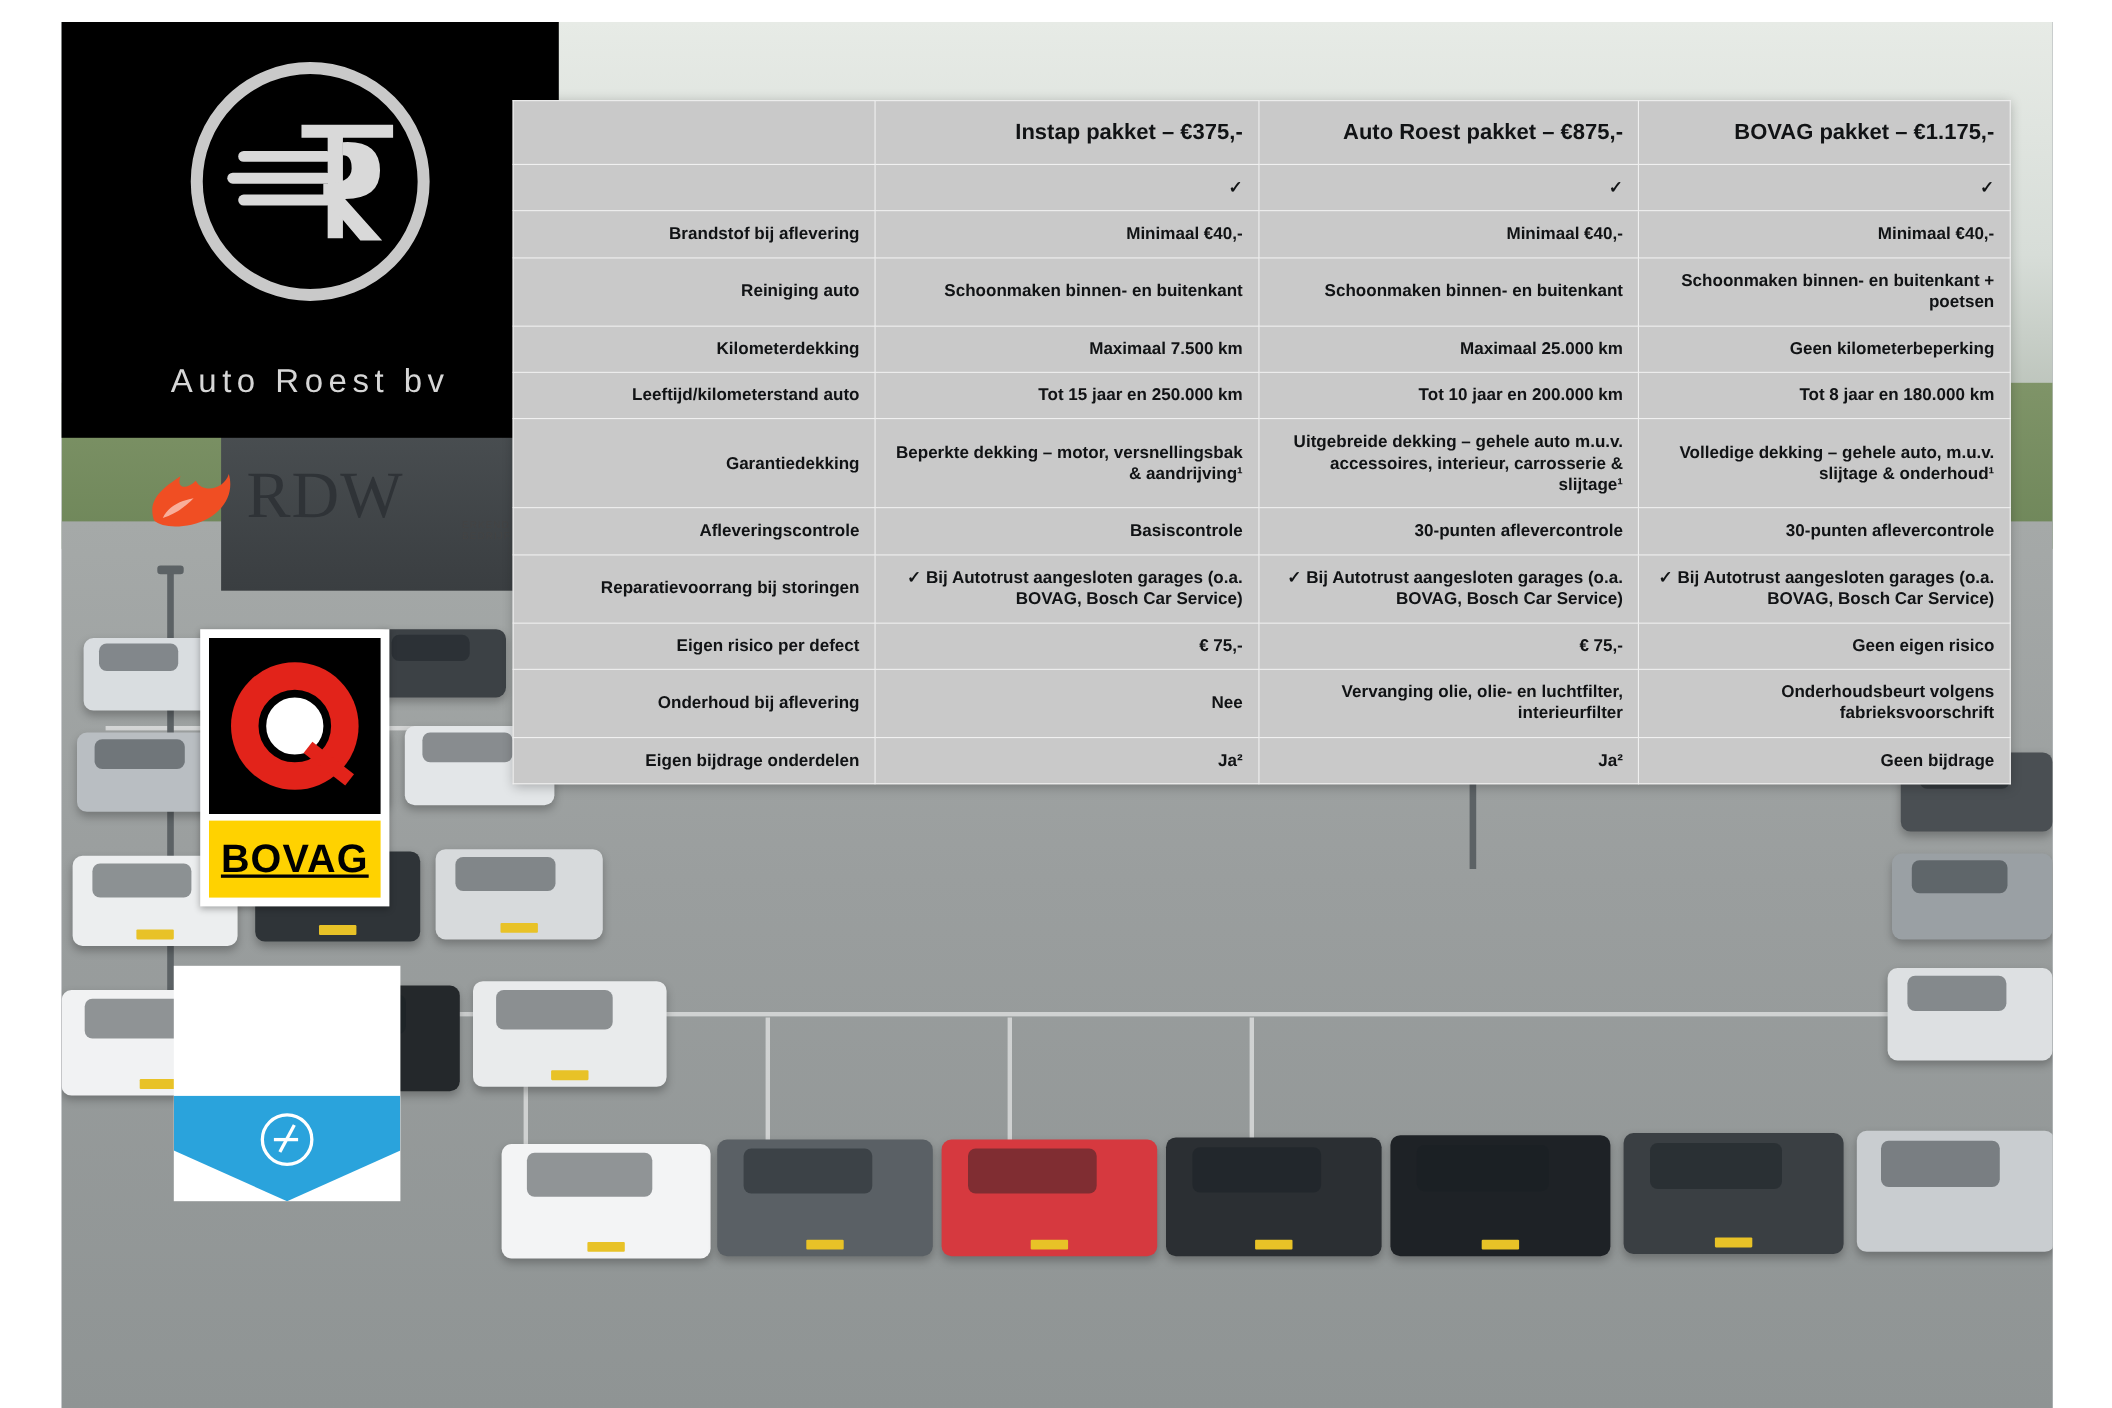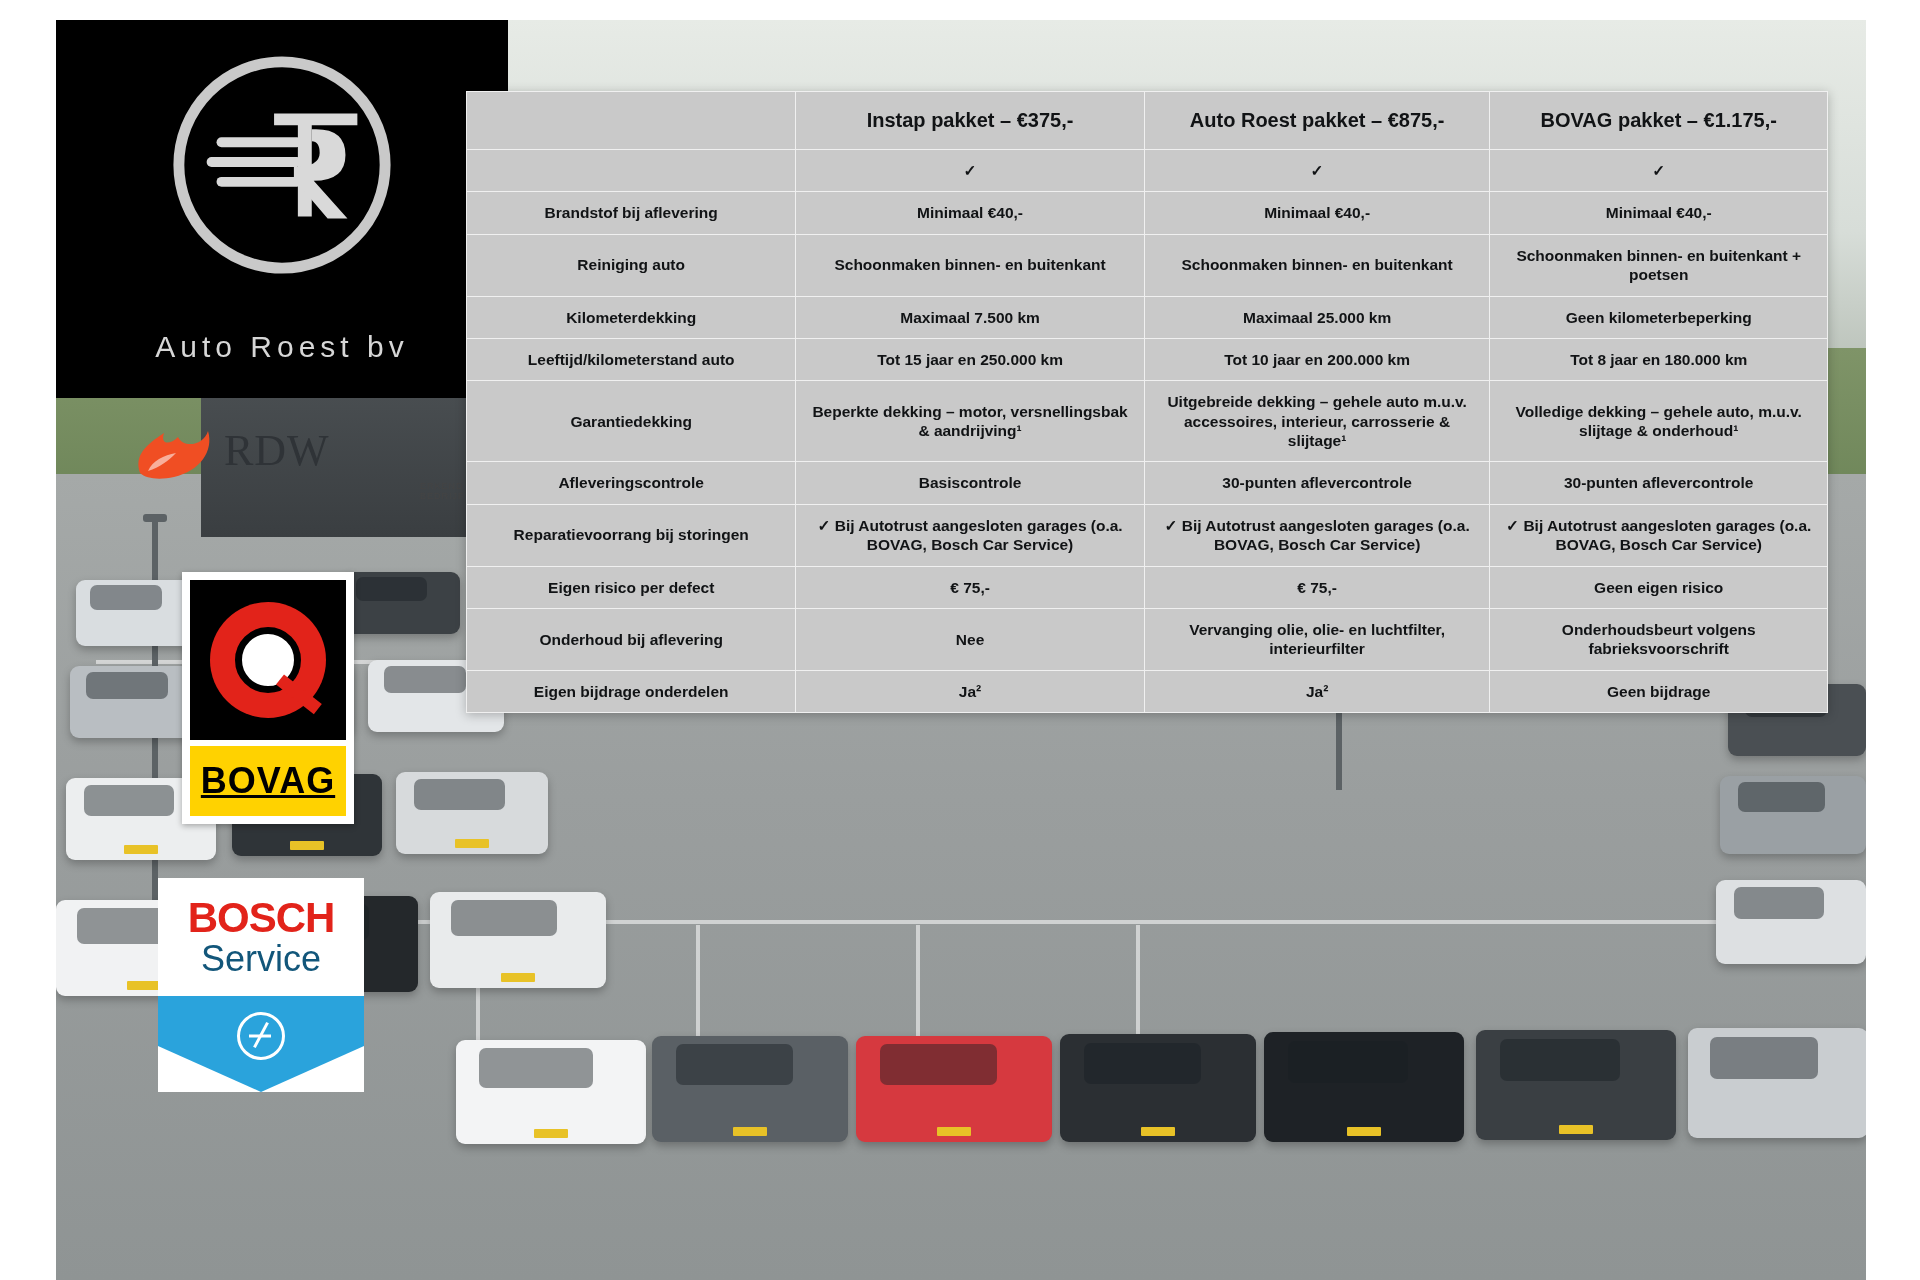--- a/index.html
+++ b/index.html
@@ -147,21 +147,21 @@
     left: 130px;
     top: 410px;
     width: 290px;
     height: 80px;
     display: flex;
     align-items: center;
     gap: 10px;
   }
   .rdw-text {
     color: #2f3337;
-    font-size: 44px;
+    font-size: 60px;
     font-weight: 400;
     letter-spacing: 1px;
     font-family: "Liberation Serif", serif;
   }
   .rdw-sub {
     position: absolute;
     left: 196px;
     top: 56px;
     font-size: 9px;
     color: #444;
@@ -320,21 +320,21 @@
     width: 100%;
     table-layout: fixed;
   }
   table.cmp td, table.cmp th {
     border: 1px solid #f0f0f0;
     padding: 11px 14px;
     vertical-align: middle;
     font-size: 15.5px;
     font-weight: bold;
     color: #111315;
-    text-align: center;
+    text-align: right;
     line-height: 1.25;
     font-family: "Liberation Sans", sans-serif;
   }
   table.cmp col.c0 { width: 24.2%; }
   table.cmp col.c1 { width: 25.6%; }
   table.cmp col.c2 { width: 25.4%; }
   table.cmp col.c3 { width: 24.8%; }
   table.cmp thead th {
     font-size: 20px;
     padding-top: 16px;
@@ -450,24 +450,20 @@
         <div class="bovag-inner"></div>
       </div>
       <div class="bovag-tail"></div>
     </div>
     <div class="bovag-yellow">
       <span class="bovag-word">BOVAG</span>
     </div>
   </div>
 
   <div class="bosch-badge">
-    <div class="bosch-top">
-      <span class="bosch-word">BOSCH</span>
-      <span class="bosch-service">Service</span>
-    </div>
     <div class="bosch-blue">
       <div class="bosch-emblem"></div>
     </div>
   </div>
 
   <div class="table-wrap">
     <table class="cmp">
       <colgroup>
         <col class="c0">
           <col class="c1">

